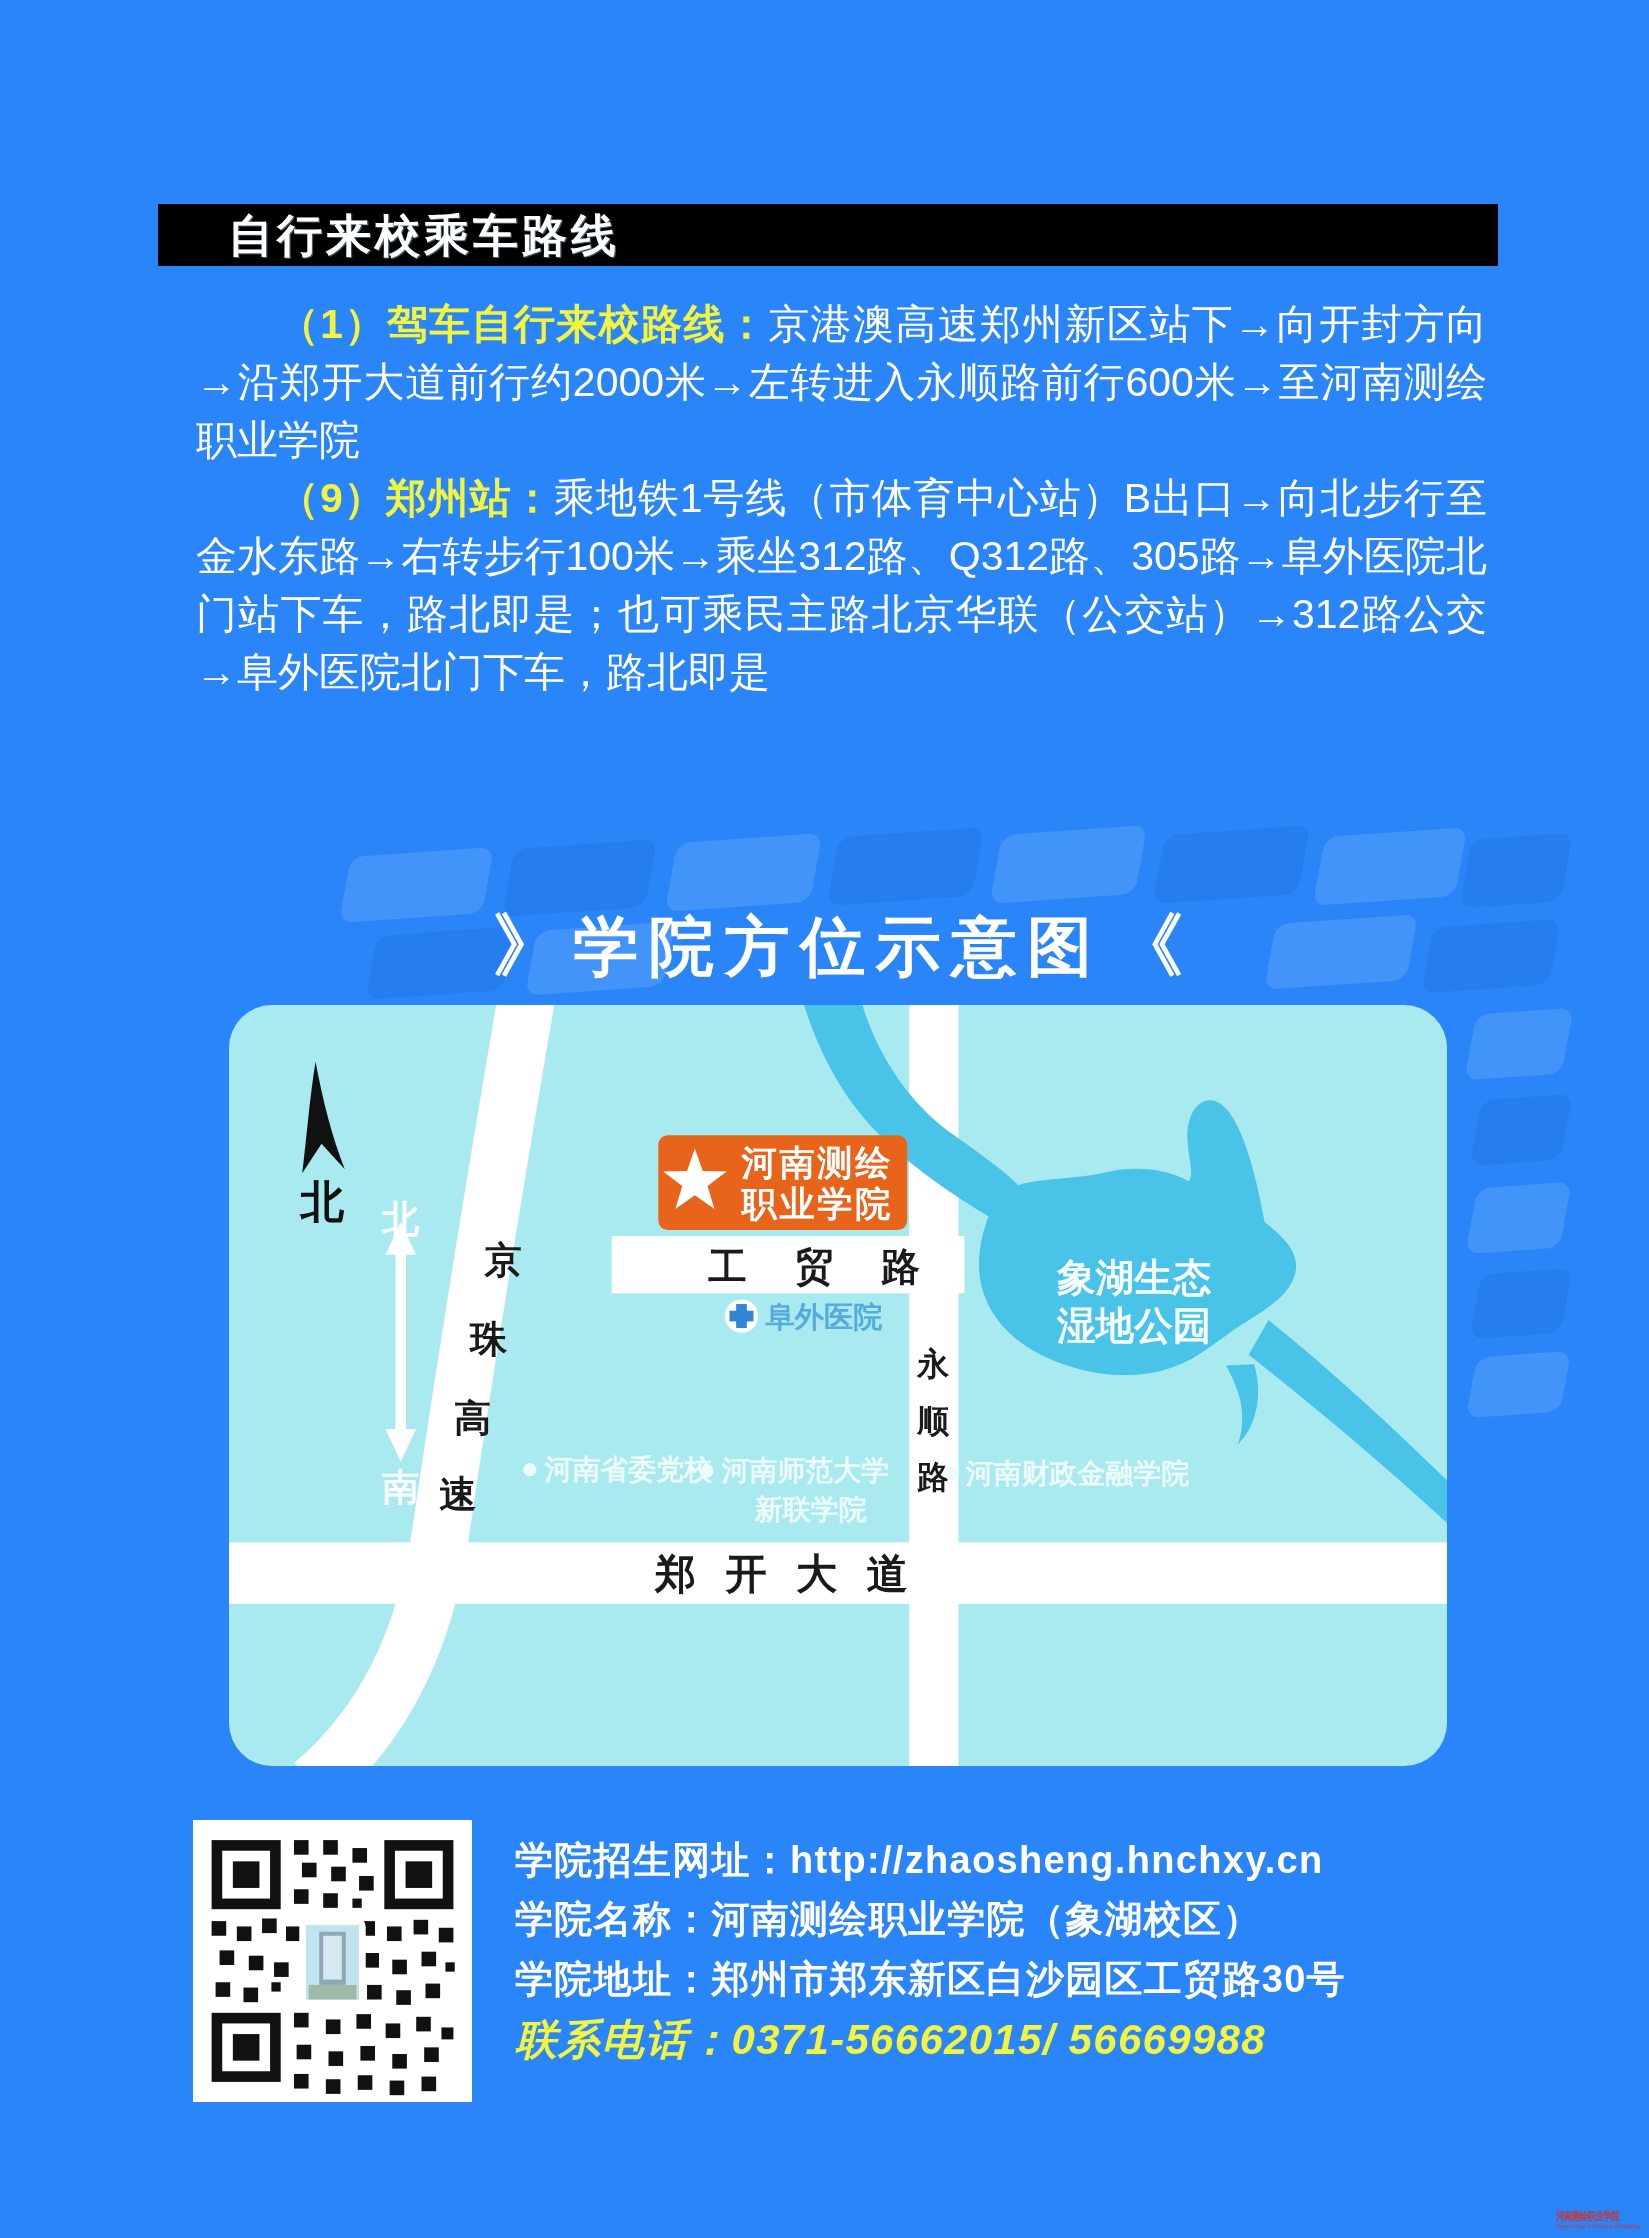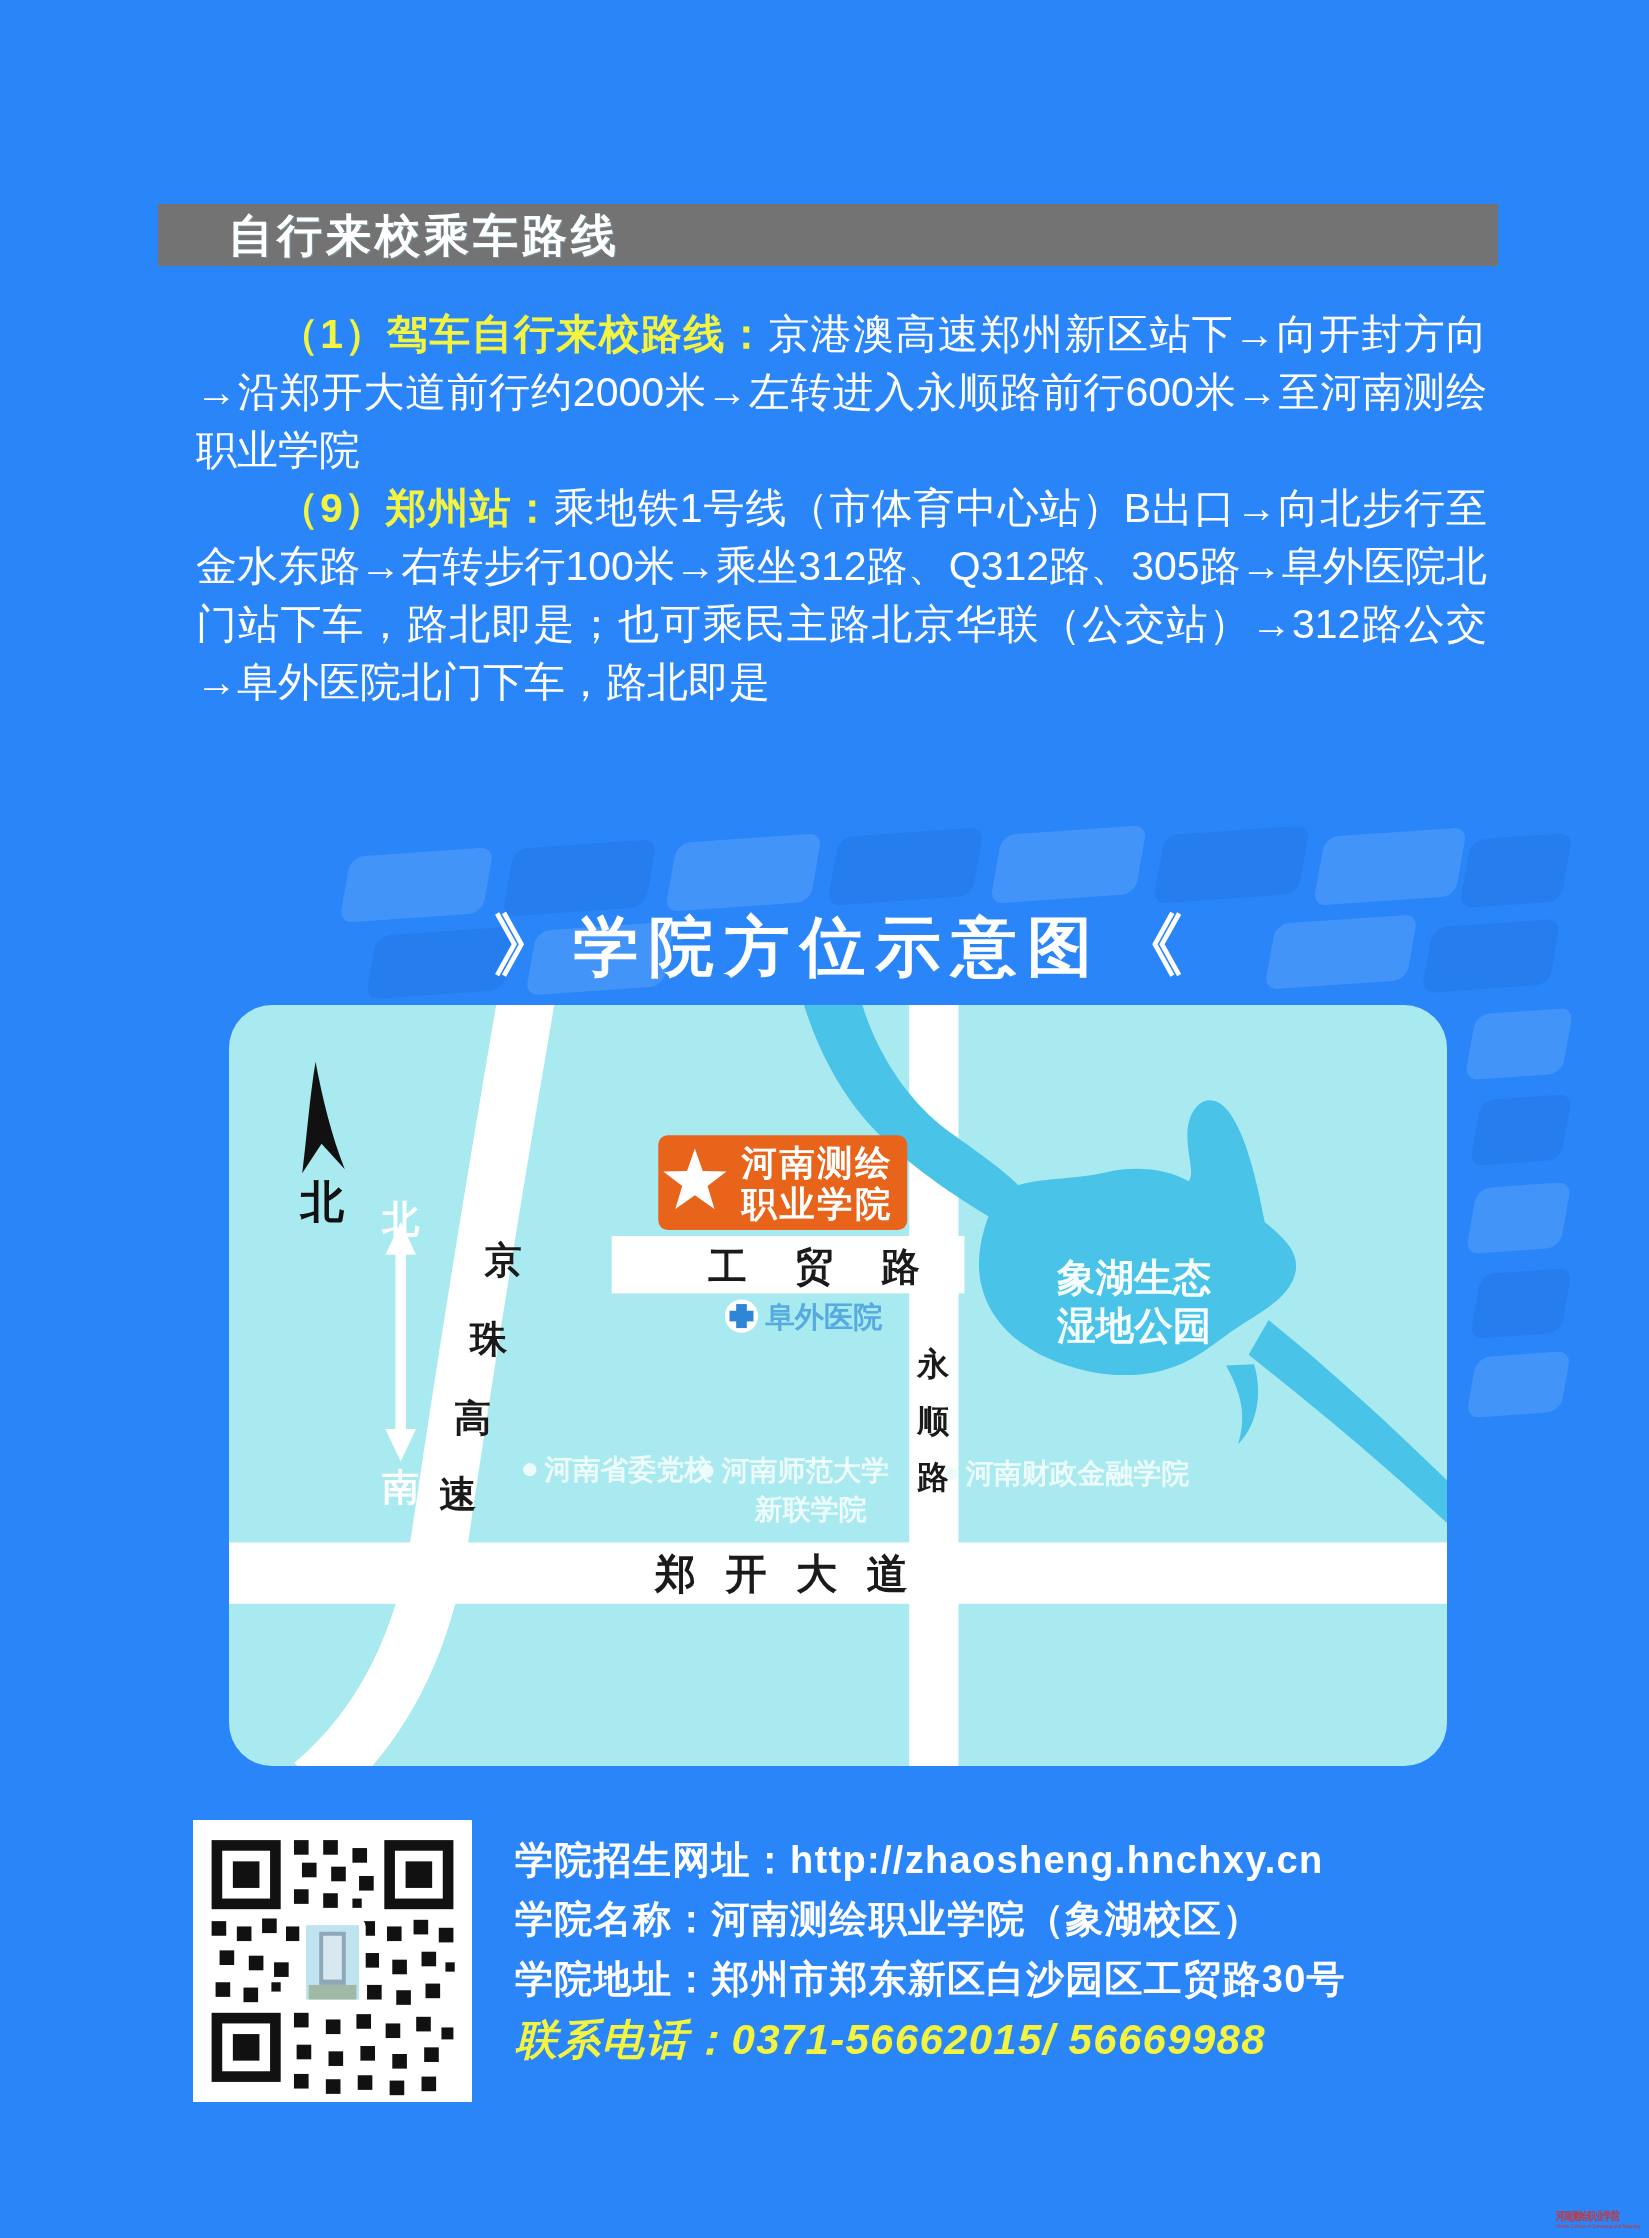--- a/index.html
+++ b/index.html
@@ -6,31 +6,31 @@
   body{
     width:1650px;height:2239px;position:relative;overflow:hidden;
     background:#2a86f8;
     font-family:"Liberation Sans",sans-serif;
   }
   .abs{position:absolute;}
 
   
   .header-bar{
     left:158px;top:204px;width:1340px;height:62px;
-    background:#737373;
+    background:#000000;
   }
   .header-bar .t{
     display:block;padding-left:70px;line-height:64px;
     font-size:45px;font-weight:bold;color:#ffffff;letter-spacing:4px;
     text-shadow:1.3px 1.3px 0 rgba(120,170,190,.55);
   }
 
   
   .directions{
-    left:196px;top:305px;width:1291px;
+    left:196px;top:295px;width:1291px;
     color:#ffffff;font-size:41px;line-height:58px;
     text-align:justify;text-justify:inter-character;
   }
   .directions p{margin:0;text-indent:2em;}
   .ylw{color:#f3f440;font-weight:bold;}
 
   
   .tile{
     position:absolute;border-radius:13.3px;
     background:rgba(255,255,255,0.12);

